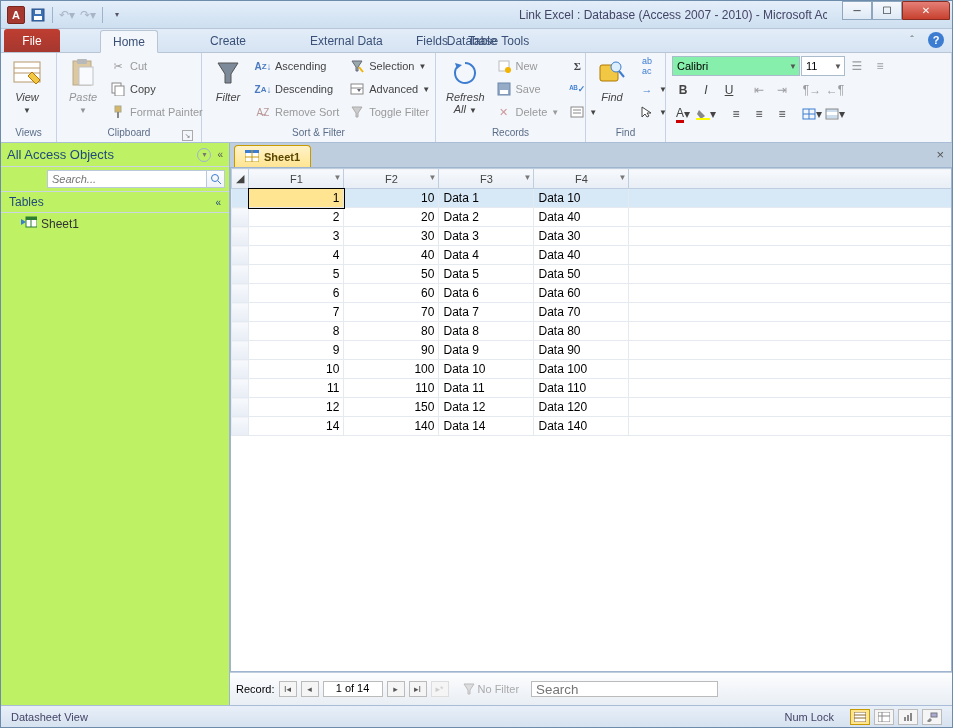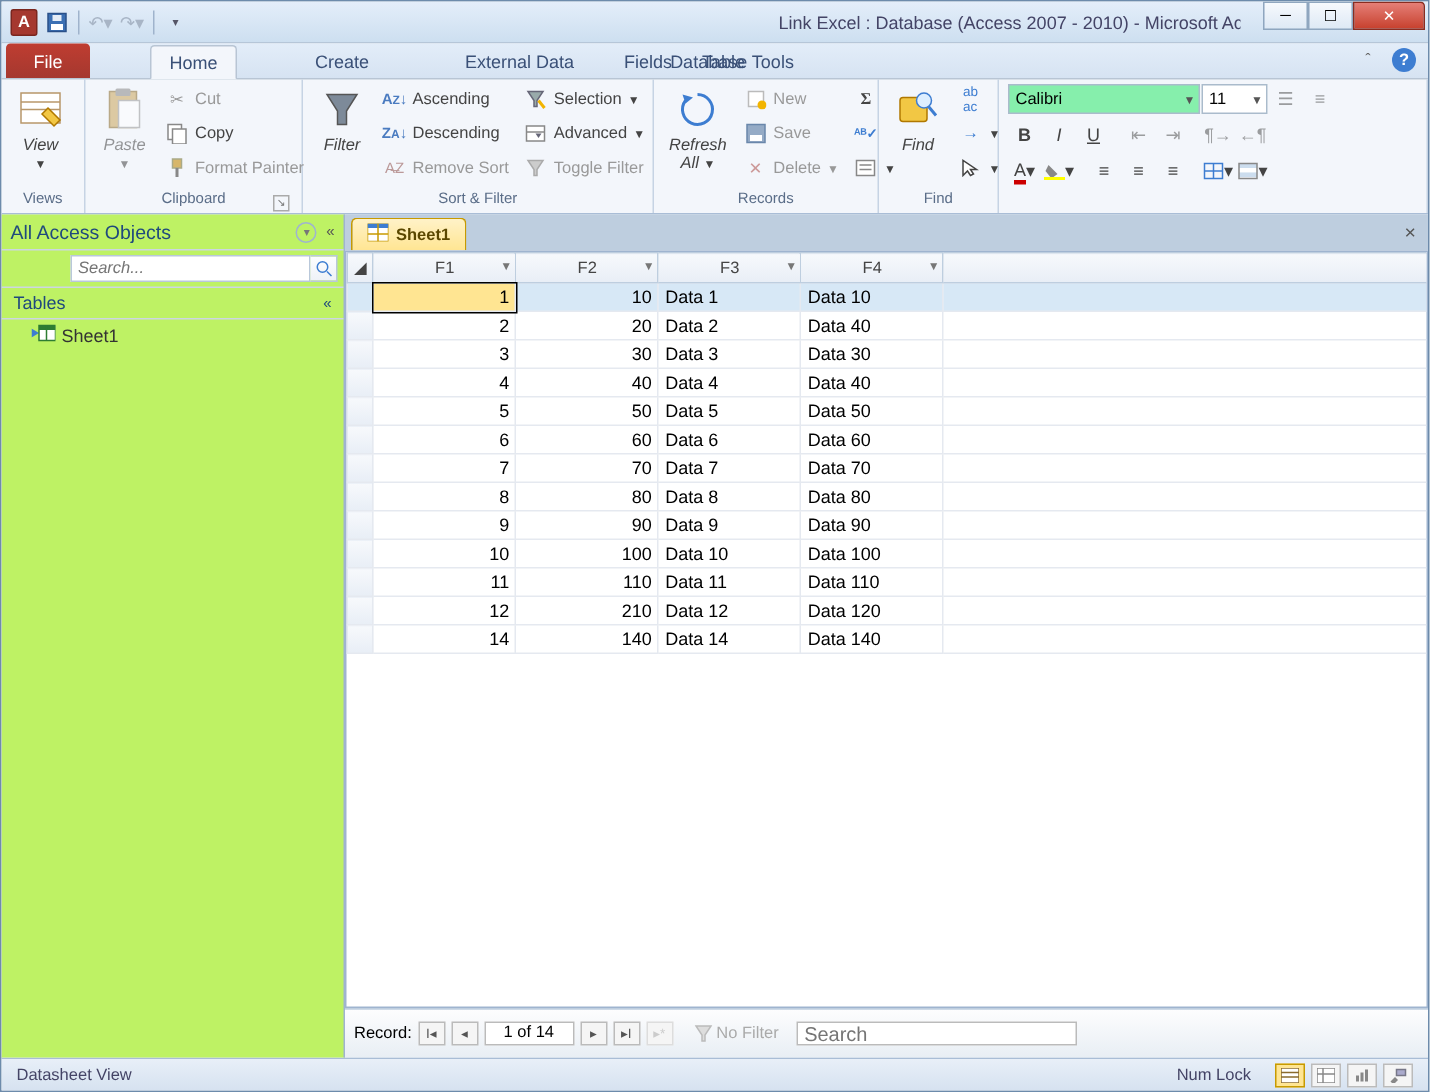--- a/index.html
+++ b/index.html
@@ -540,21 +540,21 @@
               <td class="rowsel"></td>
               <td class="num">11</td>
               <td class="num">110</td>
               <td>Data 11</td>
               <td>Data 110</td>
               <td style="border-right:none"></td>
             </tr>
             <tr>
               <td class="rowsel"></td>
               <td class="num">12</td>
-              <td class="num">210</td>
+              <td class="num">150</td>
               <td>Data 12</td>
               <td>Data 120</td>
               <td style="border-right:none"></td>
             </tr>
             <tr>
               <td class="rowsel"></td>
               <td class="num">14</td>
               <td class="num">140</td>
               <td>Data 14</td>
               <td>Data 140</td>

